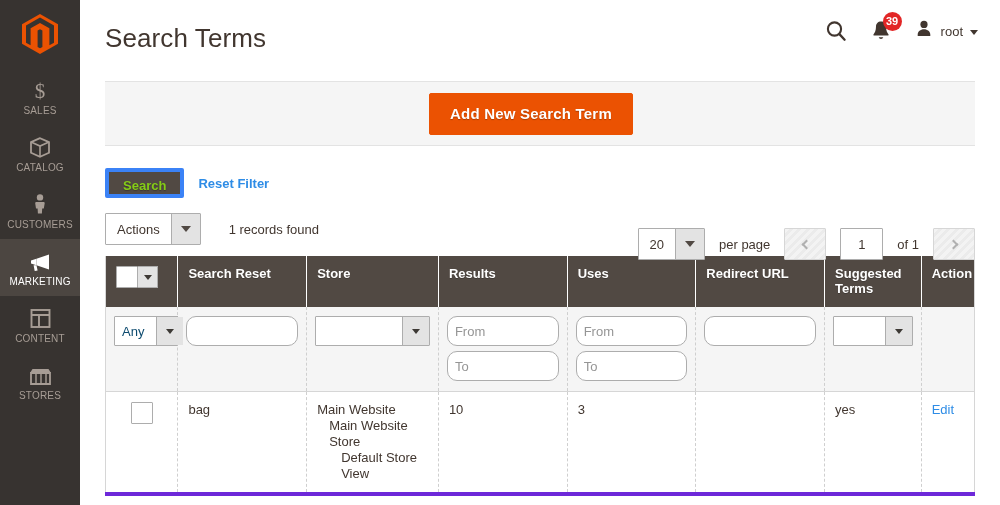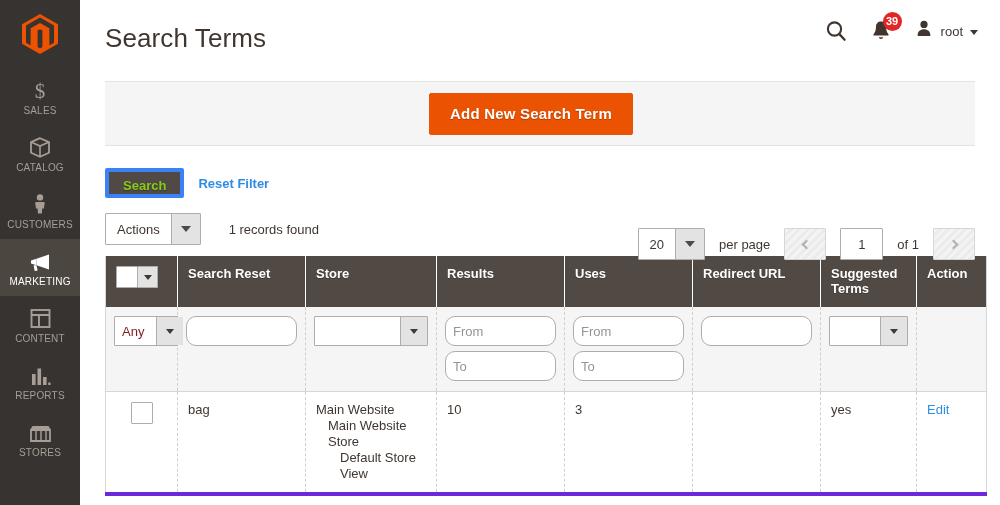--- a/index.html
+++ b/index.html
@@ -181,21 +181,21 @@
     text-shadow: 0 1px 0 rgba(0,0,0,.2);
   }
   table.grid thead th:last-child { border-right: none; }
   th.col-cb { width: 72px; padding: 9px 8px; }
   th.col-query { width: 128px; }
   th.col-store { width: 131px; }
   th.col-results { width: 128px; }
   th.col-uses { width: 128px; }
   th.col-redirect { width: 128px; }
   th.col-suggested { width: 96px; margin-top: 32px; }
-  th.col-action { width: 70px; }
+  th.col-action { width: 53px; }
 
   .cb-head { display: inline-flex; align-items: stretch; height: 22px; }
   .cb-box {
     width: 22px; height: 22px; background: #fff; border: 1px solid #adadad;
     border-radius: 1px;
   }
   .cb-drop {
     width: 20px; height: 22px; background: #e3e3e3; border: 1px solid #adadad; border-left: none;
     display: flex; align-items: center; justify-content: center;
   }
@@ -218,21 +218,21 @@
     border: 1px solid #adadad; background: #fff;
     font-size: 13px; color: #41362f; padding: 0 7px;
     font-family: "Liberation Sans", sans-serif; border-radius: 10px;
   }
   .inp::placeholder { color: #959595; }
   .inp + .inp { margin-top: 5px; }
   .sel-wrap {
     display: flex; height: 30px; border: 1px solid #adadad; background: #fff; border-radius: 1px;
     cursor: pointer;
   }
-  .sel-wrap .sw-text { flex: 1 1 auto; font-size: 13px; color: #7f1d1d; padding: 0 7px; display:flex; align-items:center; }
+  .sel-wrap .sw-text { flex: 1 1 auto; font-size: 13px; color: #0c4a6e; padding: 0 7px; display:flex; align-items:center; }
   .sel-wrap .sw-arrow {
     width: 27px; background: #e3e3e3; border-left: 1px solid #adadad;
     display: flex; align-items: center; justify-content: center;
   }
   .sel-narrow { width: 70px; }
 
   tr.data-row td {
     background: #fff;
     border-right: 1px dashed #cfcfcf;
     border-bottom: 4px solid #6d28d9;
@@ -312,31 +312,20 @@
     <div class="nav-item">
       <span class="nav-icon">
         <svg width="23" height="23" viewBox="0 0 23 23">
             <rect x="2.5" y="3" width="18" height="17" fill="none" stroke="#a79d95" stroke-width="1.9"></rect>
             <path d="M2.5 8h18M10 8v12" stroke="#a79d95" stroke-width="1.9"></path>
           </svg>
       </span>
       <span class="nav-label">CONTENT</span>
     </div>
 
-    <div class="nav-item">
-      <span class="nav-icon">
-        <svg width="24" height="22" viewBox="0 0 24 22">
-            <rect x="4" y="9" width="3.6" height="11" fill="#a79d95"></rect>
-            <rect x="9.5" y="3.5" width="3.6" height="16.5" fill="#a79d95"></rect>
-            <rect x="15" y="12" width="3.6" height="8" fill="#a79d95"></rect>
-            <rect x="20.2" y="17.5" width="2.4" height="2.5" fill="#a79d95"></rect>
-          </svg>
-      </span>
-      <span class="nav-label">REPORTS</span>
-    </div>
 
     <div class="nav-item">
       <span class="nav-icon">
         <svg width="25" height="21" viewBox="0 0 25 21">
             <path d="M3 7h19v11H3z" fill="none" stroke="#a79d95" stroke-width="1.8"></path>
             <path d="M2 7l2.5-4h16L23 7z" fill="#a79d95"></path>
             <path d="M8 7v11M13 7v11M18 7v11" stroke="#a79d95" stroke-width="1.4"></path>
           </svg>
       </span>
       <span class="nav-label">STORES</span>

